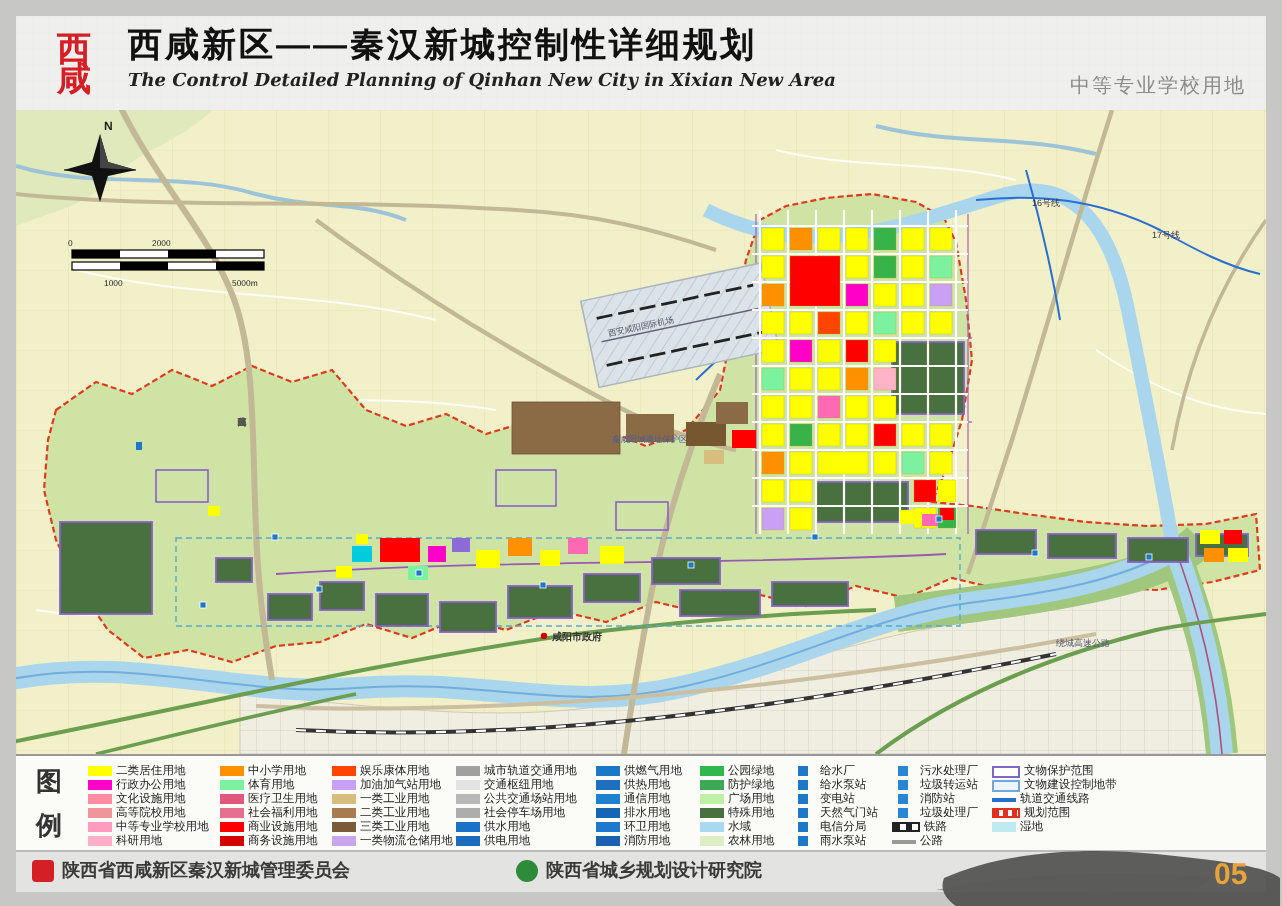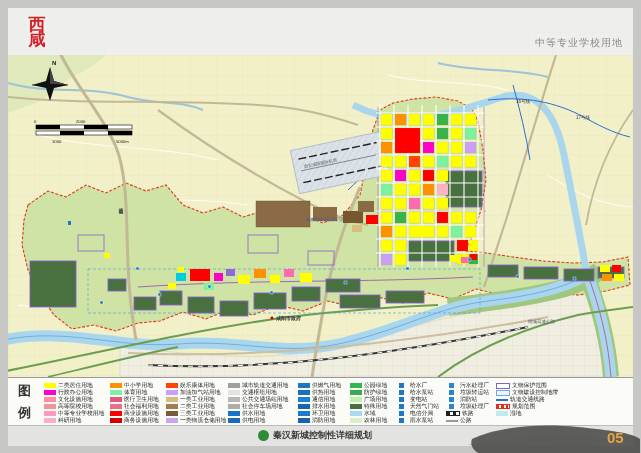--- a/index.html
+++ b/index.html
@@ -52,20 +52,24 @@
 </style>
 </head>
 <body>
 
 <div id="canvas">
 
   <div id="header">
     <div class="seal">
       <span>西</span>
       <span>咸</span>
+    </div>
+    <div id="title-block">
+      <div id="main-title">西咸新区——秦汉新城控制性详细规划</div>
+      <div id="sub-title">The Control Detailed Planning of Qinhan New City in Xixian New Area</div>
     </div>
     <div id="map-type">中等专业学校用地</div>
   </div>
 
   <div id="map">
   <svg width="625" height="322" viewBox="0 0 625 322">
     <defs>
       <pattern id="pf" width="26" height="20" patternUnits="userSpaceOnUse">
         <path d="M0 0H26M0 0V20" stroke="#E6E3B4" stroke-width="0.6" fill="none"></path>
       </pattern>
@@ -550,23 +554,27 @@
           </div>
           <div class="legend-item">
             <span class="sw fill" style="background: rgb(191, 234, 240);"></span>
             <span class="lb">湿地</span>
           </div>
         </div>
       </div>
   </div>
 
   <div id="footer">
+    <div class="org" id="org1">
+      <span class="mini-logo mini-red"></span>
+      <span>陕西省西咸新区秦汉新城管理委员会</span>
+    </div>
     <div class="org" id="org2">
       <span class="mini-logo mini-green"></span>
-      <span>秦汉新城控制性详细规划</span>
+      <span>陕西省城乡规划设计研究院</span>
     </div>
   </div>
 
   <svg id="swash" width="173" height="34" viewBox="0 0 173 34">
     <path d="M4,20 C30,8 70,4 110,8 C140,11 165,14 172,20 L172,34 L10,34 C4,30 2,25 4,20 Z" fill="#4A4A48" opacity="0.88"></path>
     <path d="M0,26 C40,18 90,16 140,20 L120,30 Z" fill="#5A5A58" opacity="0.5"></path>
   </svg>
   <div id="page-num">05</div>
 
 </div>

